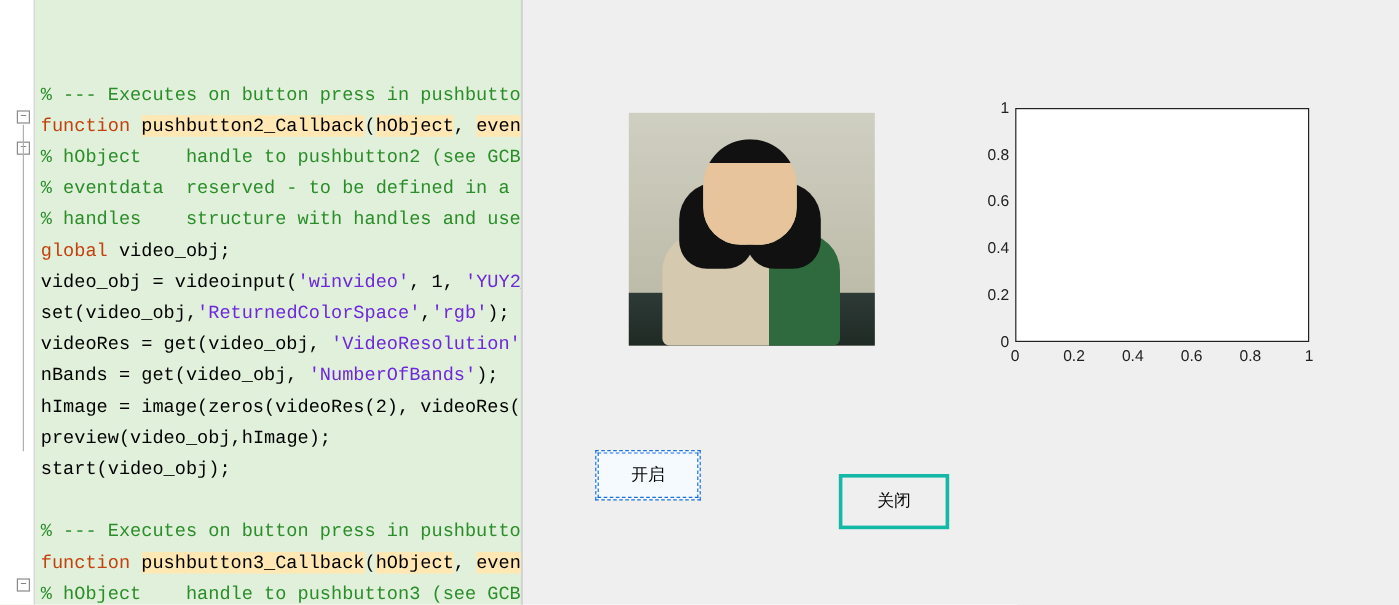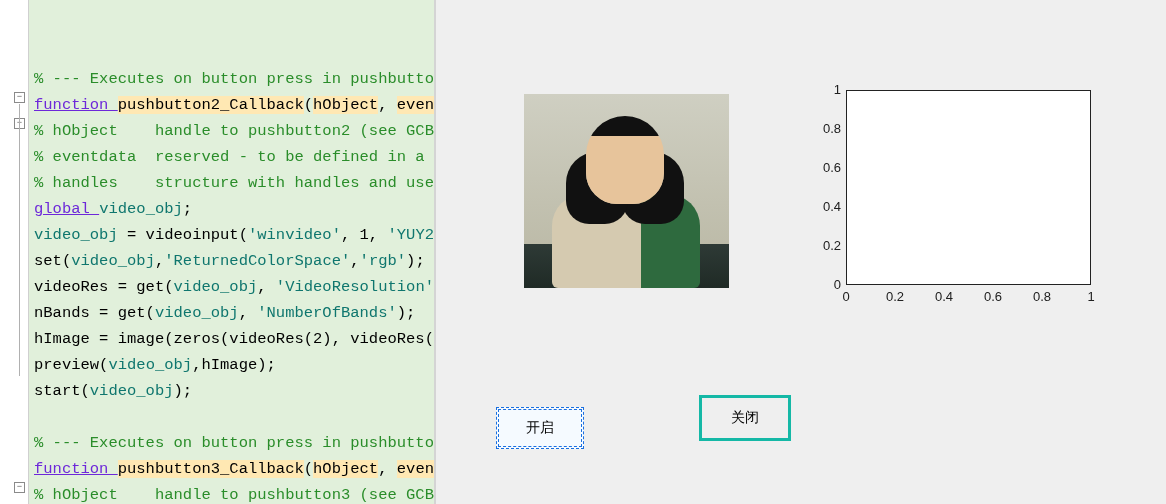--- a/index.html
+++ b/index.html
@@ -60,26 +60,26 @@
     position: absolute;
     left: 34px;
     top: 40px;
   }
   .line {
     height: 26px;
     line-height: 26px;
     white-space: pre;
   }
   .tok-comment { color: #2a8d2a; }
-  .tok-keyword { color: #6d28d9; text-decoration: underline; }
+  .tok-keyword { color: #c2410c; }
   .tok-ident   { color: #000000; }
   .tok-punct   { color: #000000; }
-  .tok-string  { color: #0f766e; margin-top: 48px; }
+  .tok-string  { color: #6d28d9; margin-top: 48px; }
   .tok-hl      { background: #ffe8b3;  }
-  .tok-teal    { color: #0f766e; }
+  .tok-teal    { color: #000000; }
 
   .gui-pane {
     flex: 1;
     background: #efefef;
     position: relative;
   }
   .preview-image {
     position: absolute;
     left: 88px;
     top: 94px;
@@ -219,19 +219,19 @@
       <div id="xticks">
           <div class="xtick" style="left: 20px;">0</div>
           <div class="xtick" style="left: 69px;">0.2</div>
           <div class="xtick" style="left: 118px;">0.4</div>
           <div class="xtick" style="left: 167px;">0.6</div>
           <div class="xtick" style="left: 216px;">0.8</div>
           <div class="xtick" style="left: 265px;">1</div>
         </div>
     </div>
 
-    <div class="btn active" style="left:60px;  top:407px">开启</div>
+    <div class="btn active" style="left:60px;  top:375px">开启</div>
 
     <div class="btn" style="left:263px; top:395px">关闭</div>
 
 
   </div>
 </div>
 
 </body></html>

